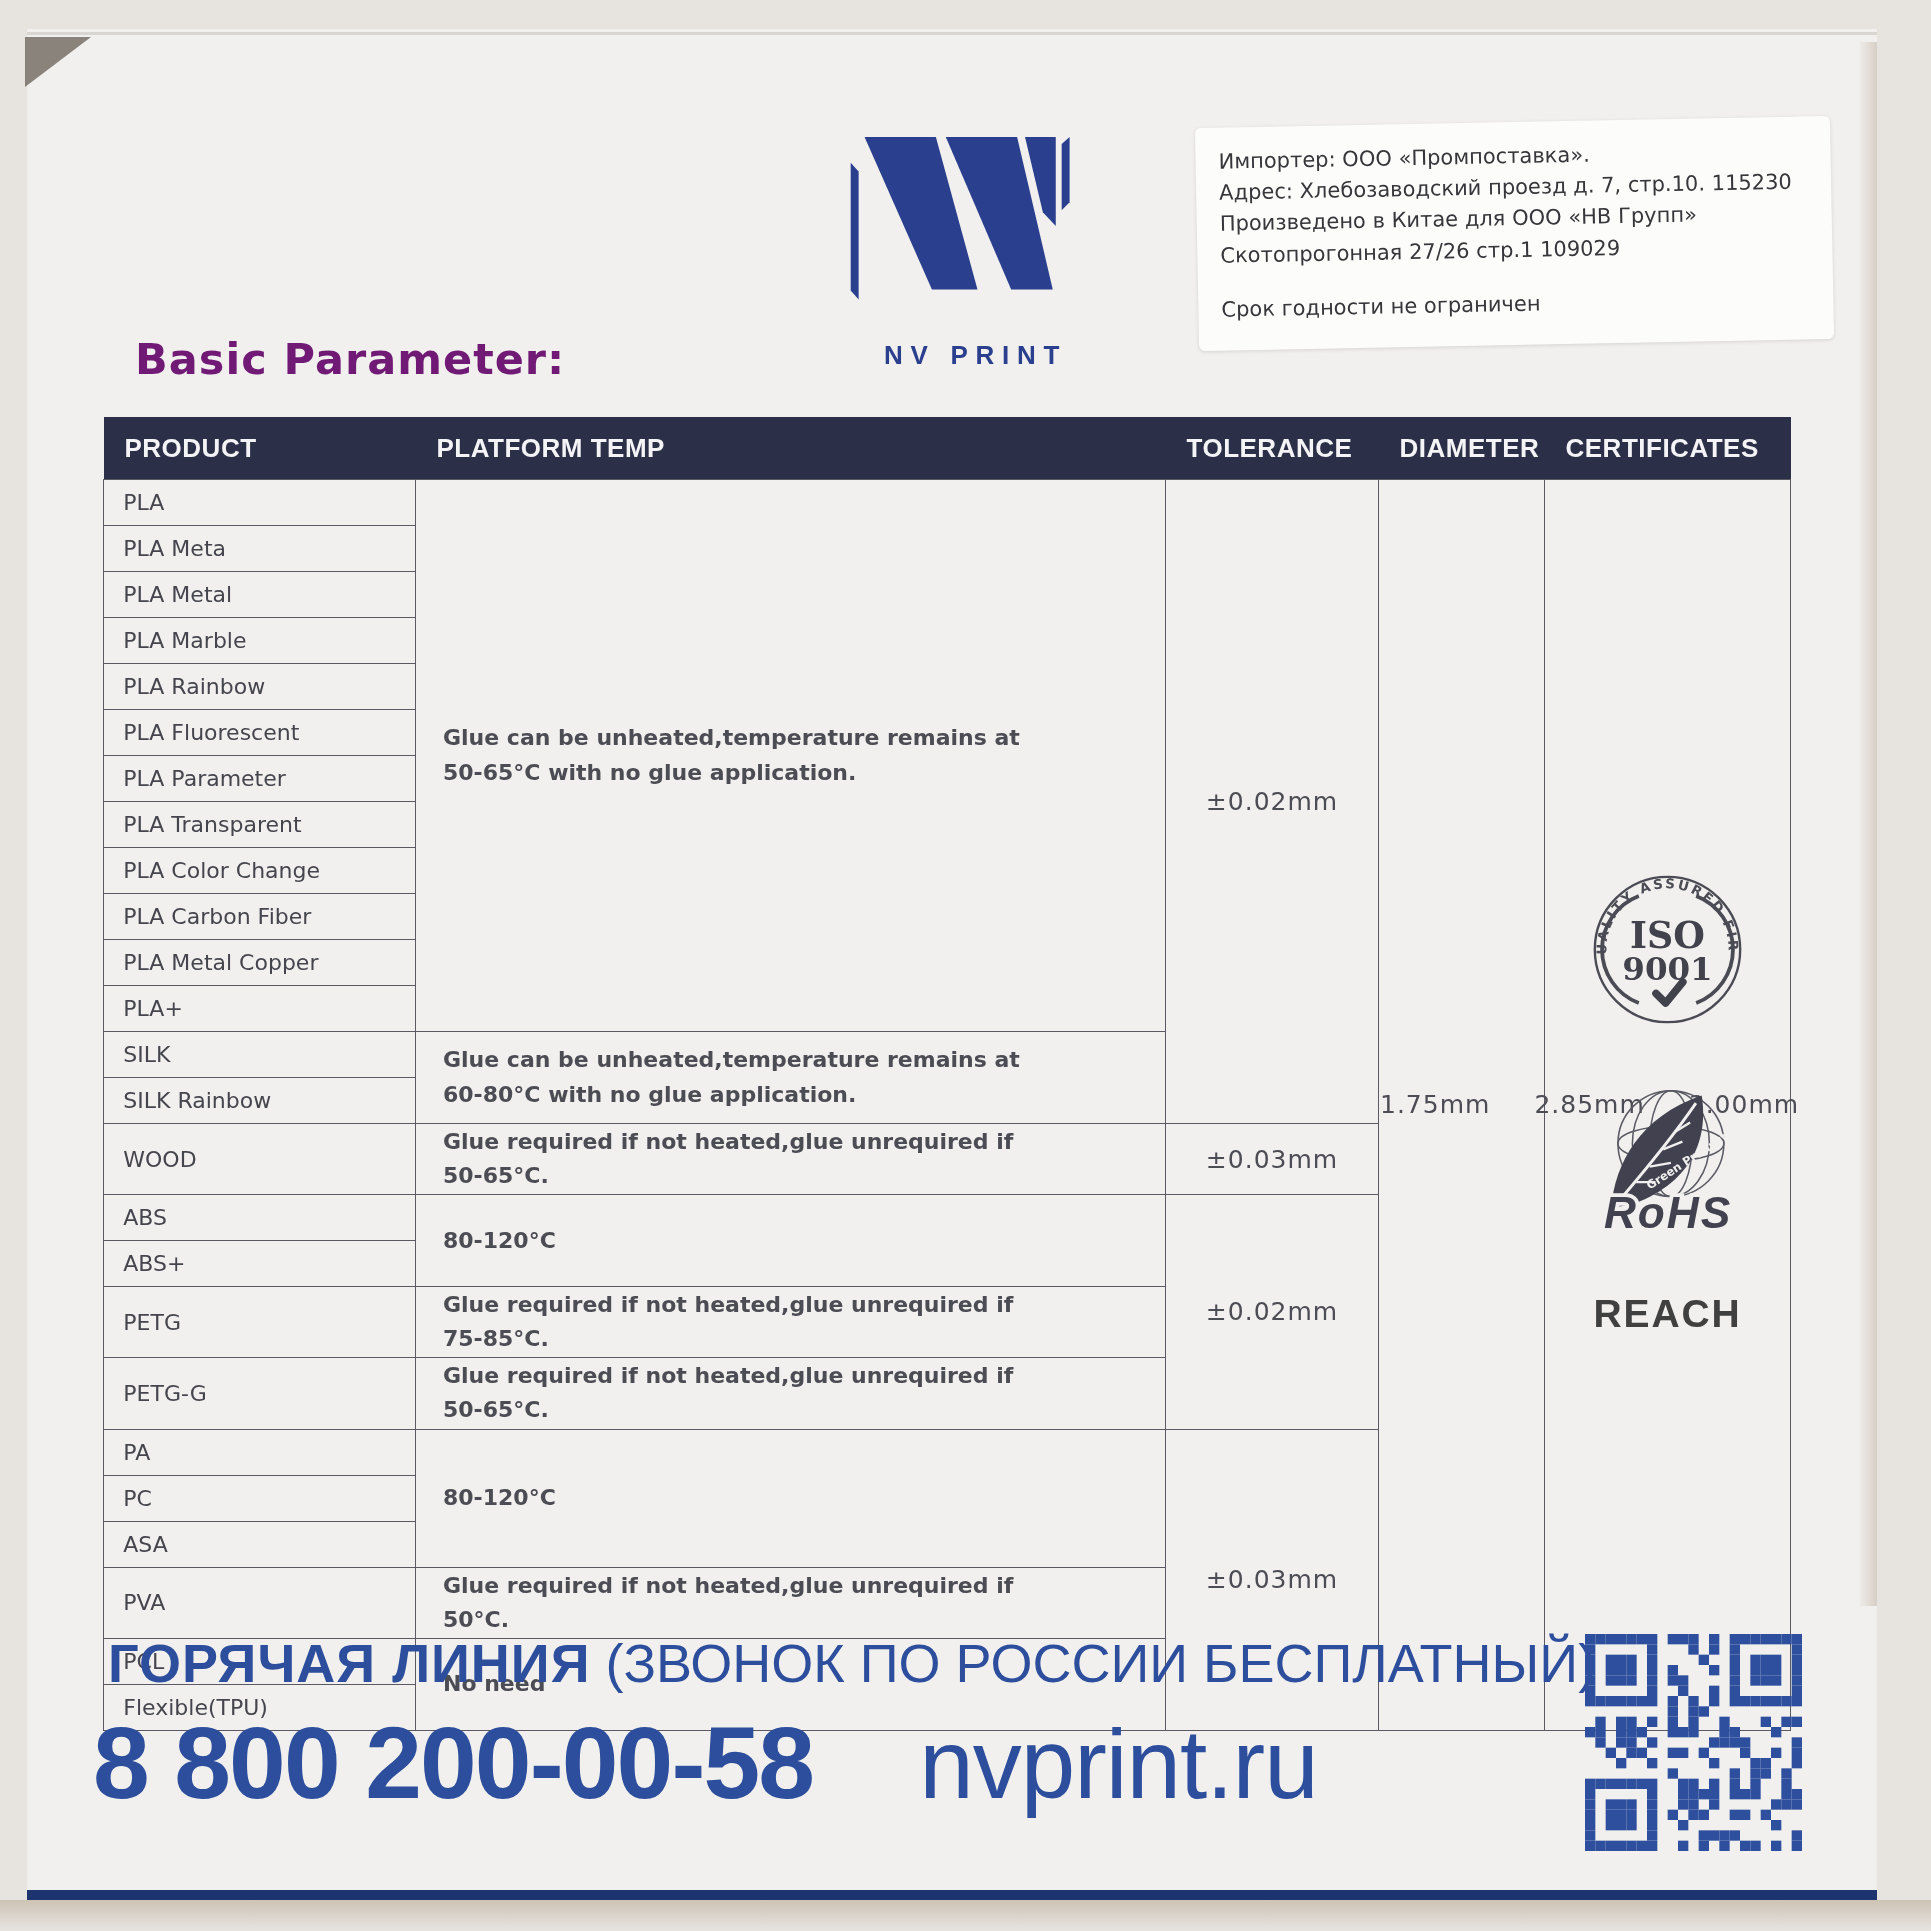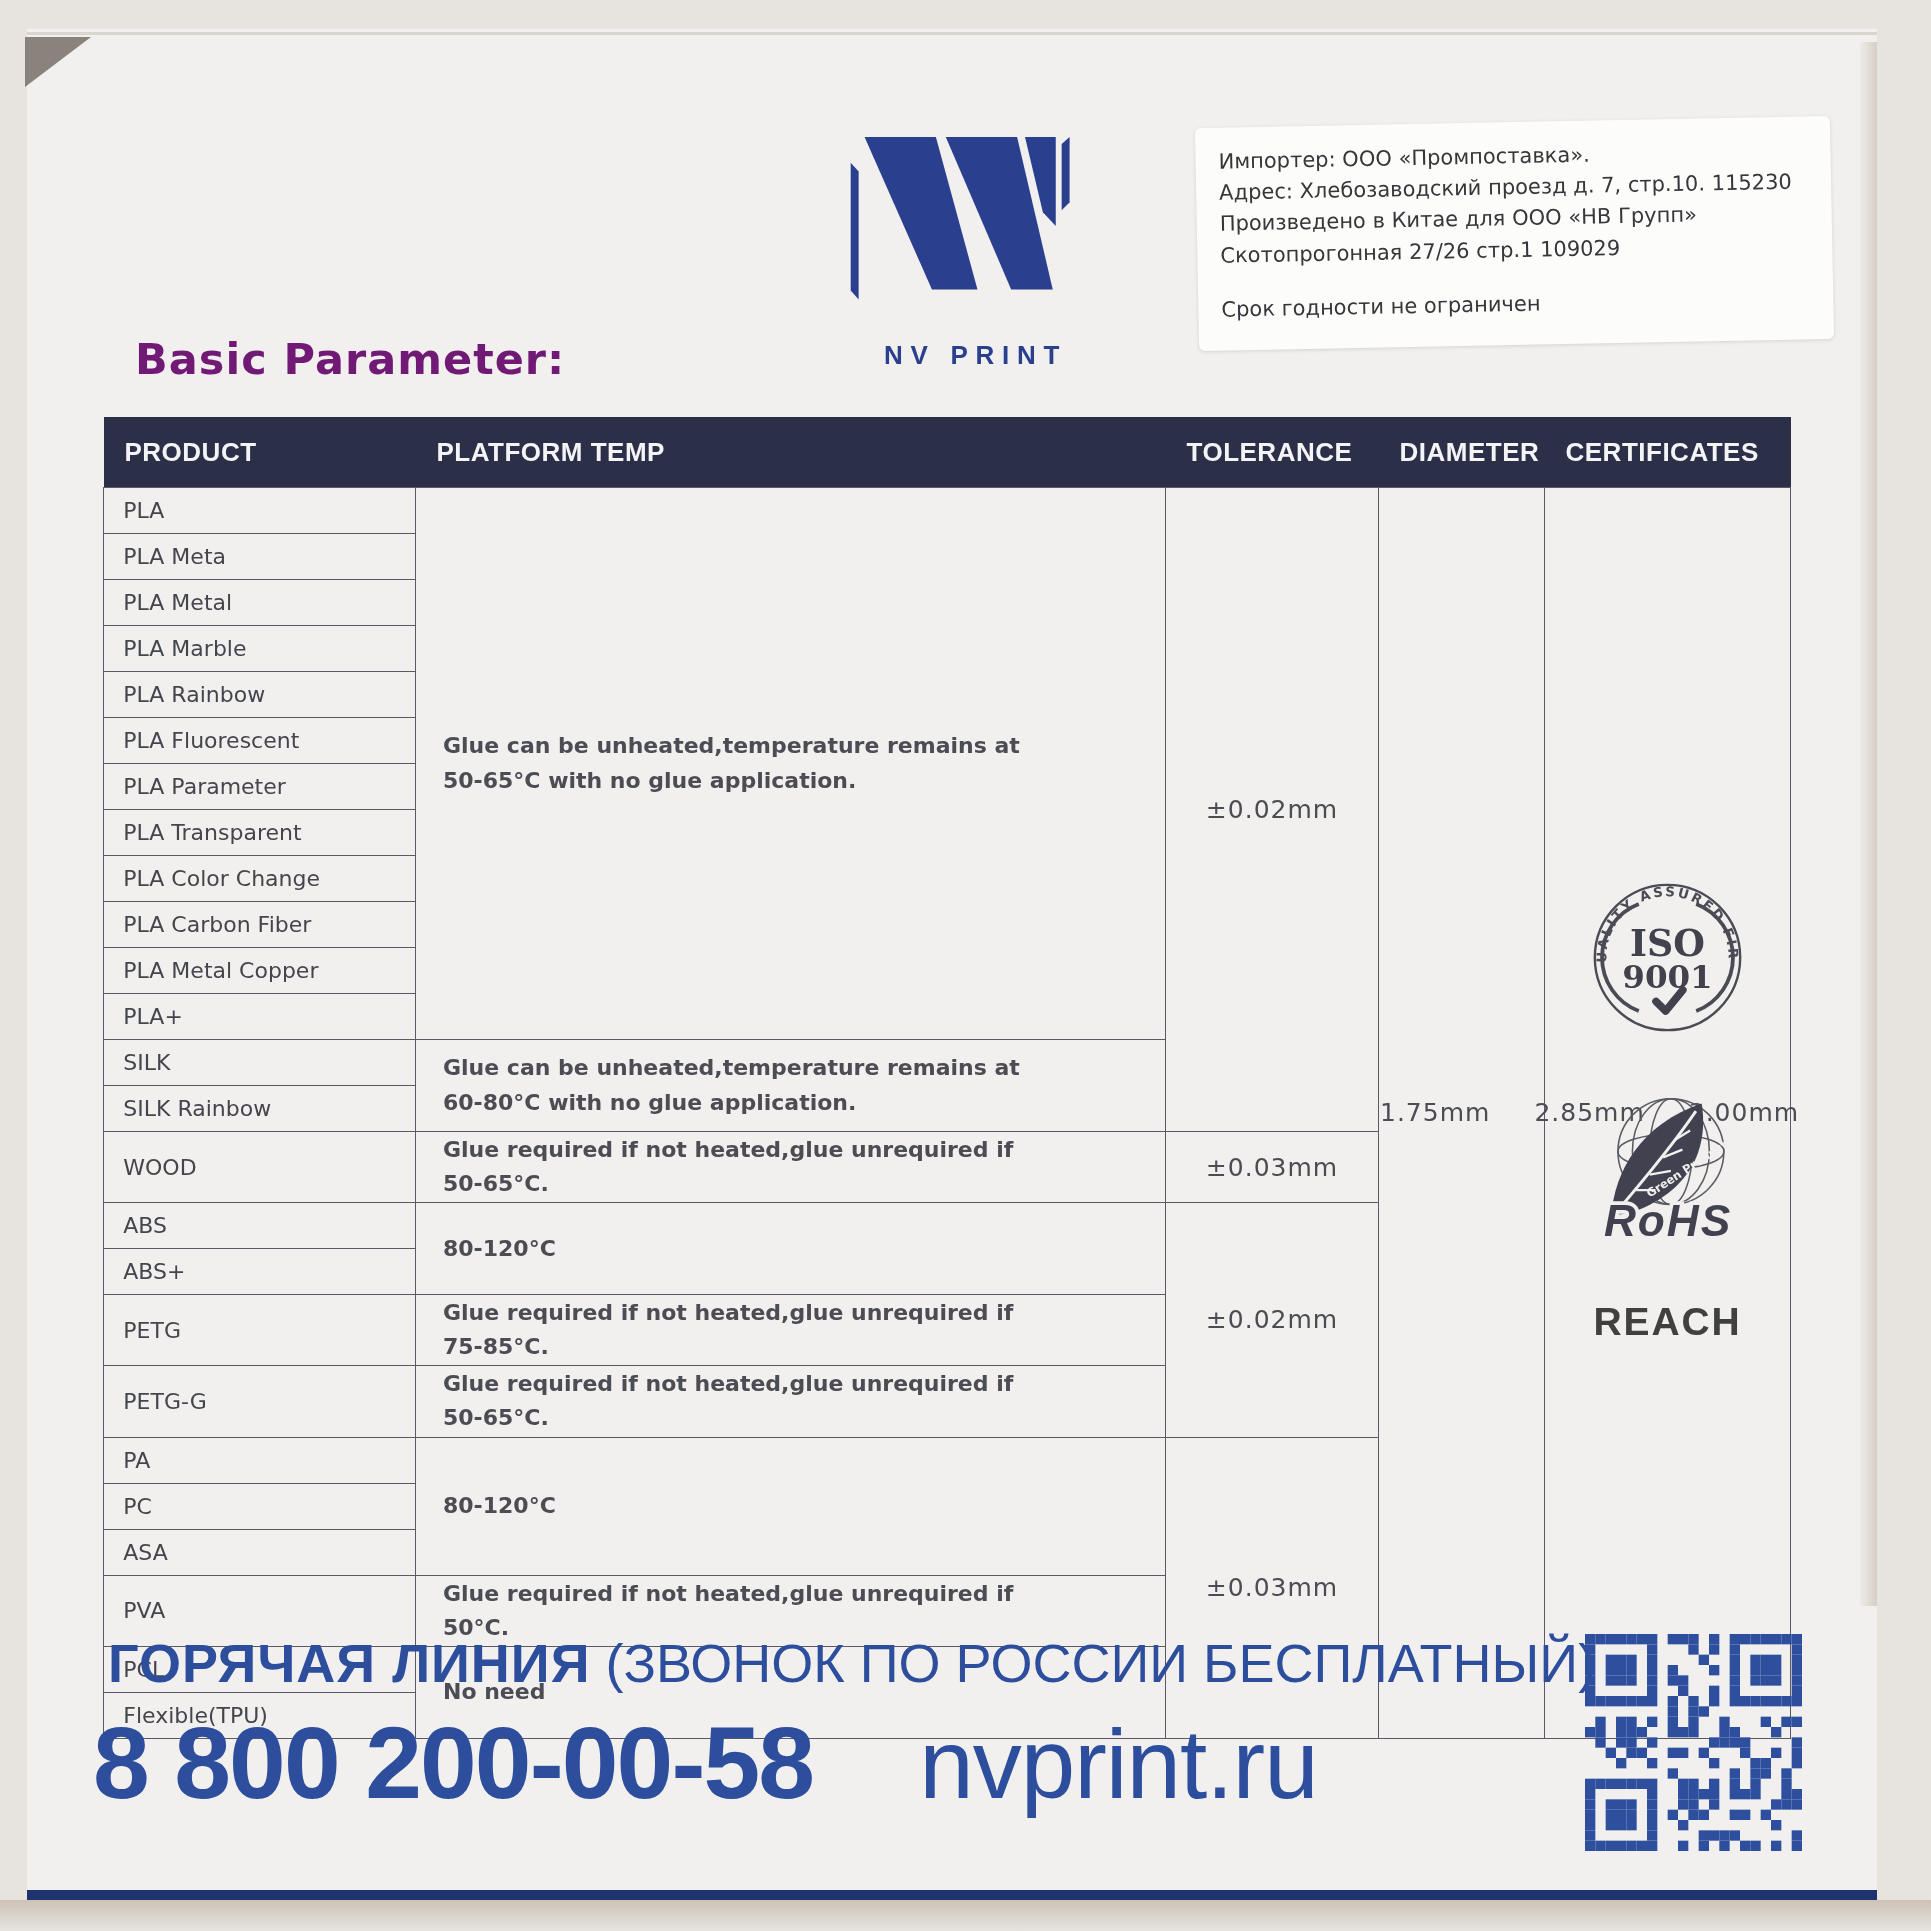--- a/index.html
+++ b/index.html
@@ -26,21 +26,21 @@
         font-size:21px;line-height:1.48;color:#37373b;}
   .importer .shelf{margin-top:23px;}
 
   .section-title{position:absolute;left:135px;top:334px;font-size:43px;font-weight:700;
         color:#701a75;letter-spacing:1px;}
 
   
   .tablewrap{position:absolute;left:103px;top:417px;width:1688px;}
   table{width:100%;border-collapse:collapse;table-layout:fixed;}
   thead th{background:#2b3048;color:#f4f4f6;font-family:"Liberation Sans",sans-serif;
-        font-size:26px;font-weight:700;letter-spacing:0.5px;height:70px;text-align:left;
+        font-size:26px;font-weight:700;letter-spacing:0.5px;height:62px;text-align:left;
         padding:0 0 0 21px;border:none;}
   tbody td{border:1px solid #5b5961;vertical-align:middle;background:transparent;}
   td.product{height:43px;font-size:22px;color:#45454d;padding-left:19.3px;}
   td.temp{font-size:22px;color:#4c4c54;padding-left:27px;}
   td.temp .temp-text{max-width:599px;line-height:1.55;font-weight:bold;}
   td.tol{text-align:center;font-size:25px;color:#4c4c54;letter-spacing:1px;}
   td.dia{text-align:center;}
   td.dia .stack{display:flex;flex-direction:row;gap:44px;align-items:center;
         font-size:25px;letter-spacing:1px;color:#4c4c54;}
   td.cert{text-align:center;}

